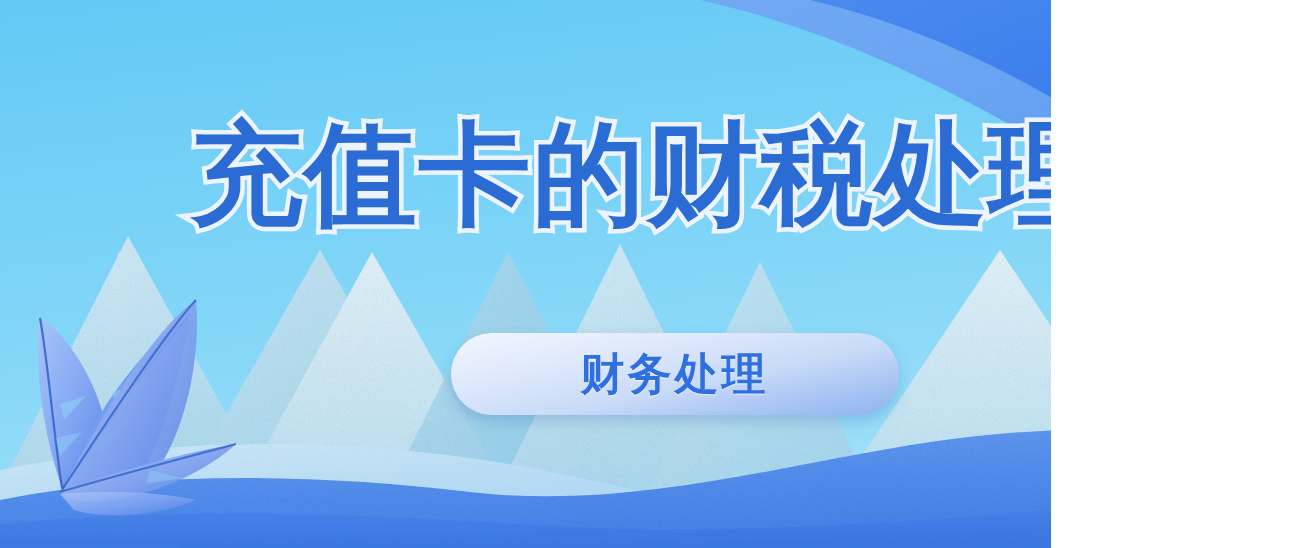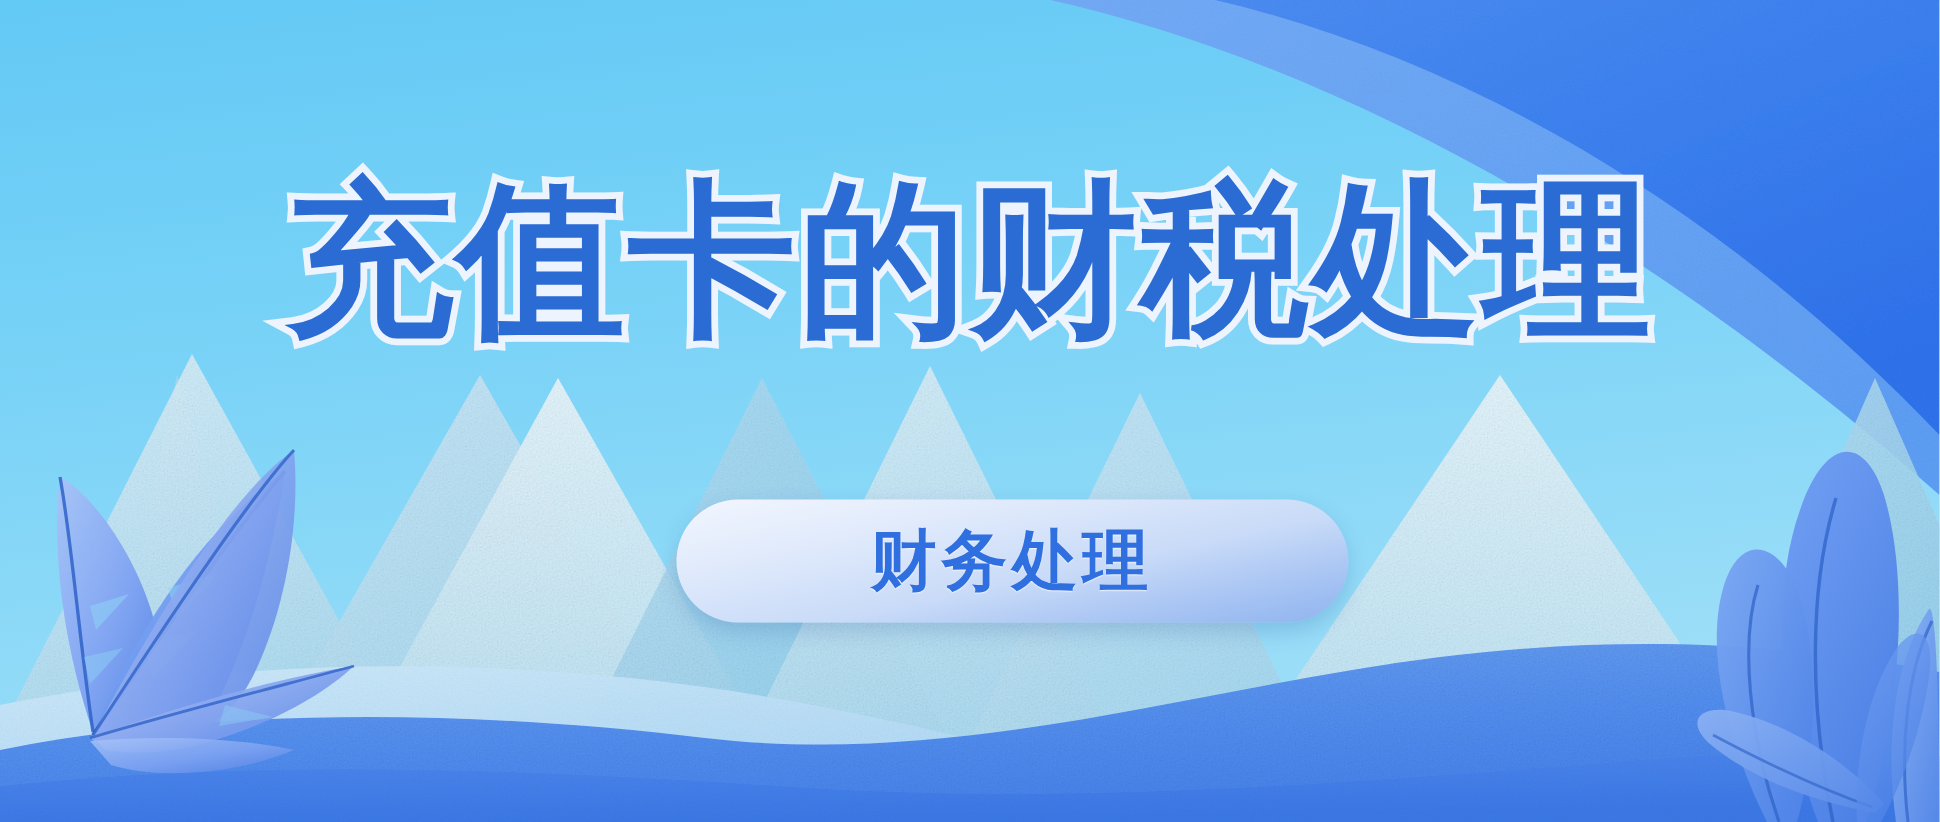--- a/index.html
+++ b/index.html
@@ -6,21 +6,21 @@
     margin: 0;
     padding: 0;
     background: #ffffff;
   }
   body {
     font-family: "Liberation Sans", "DejaVu Sans", sans-serif;
   }
 
   #banner {
     position: relative;
-    width: 1293px;
+    width: 1051px;
     height: 548px;
     overflow: hidden;
     background: #6ecdf5;
   }
 
   #banner svg.layer {
     position: absolute;
     left: 0;
     top: 0;
     width: 1293px;

